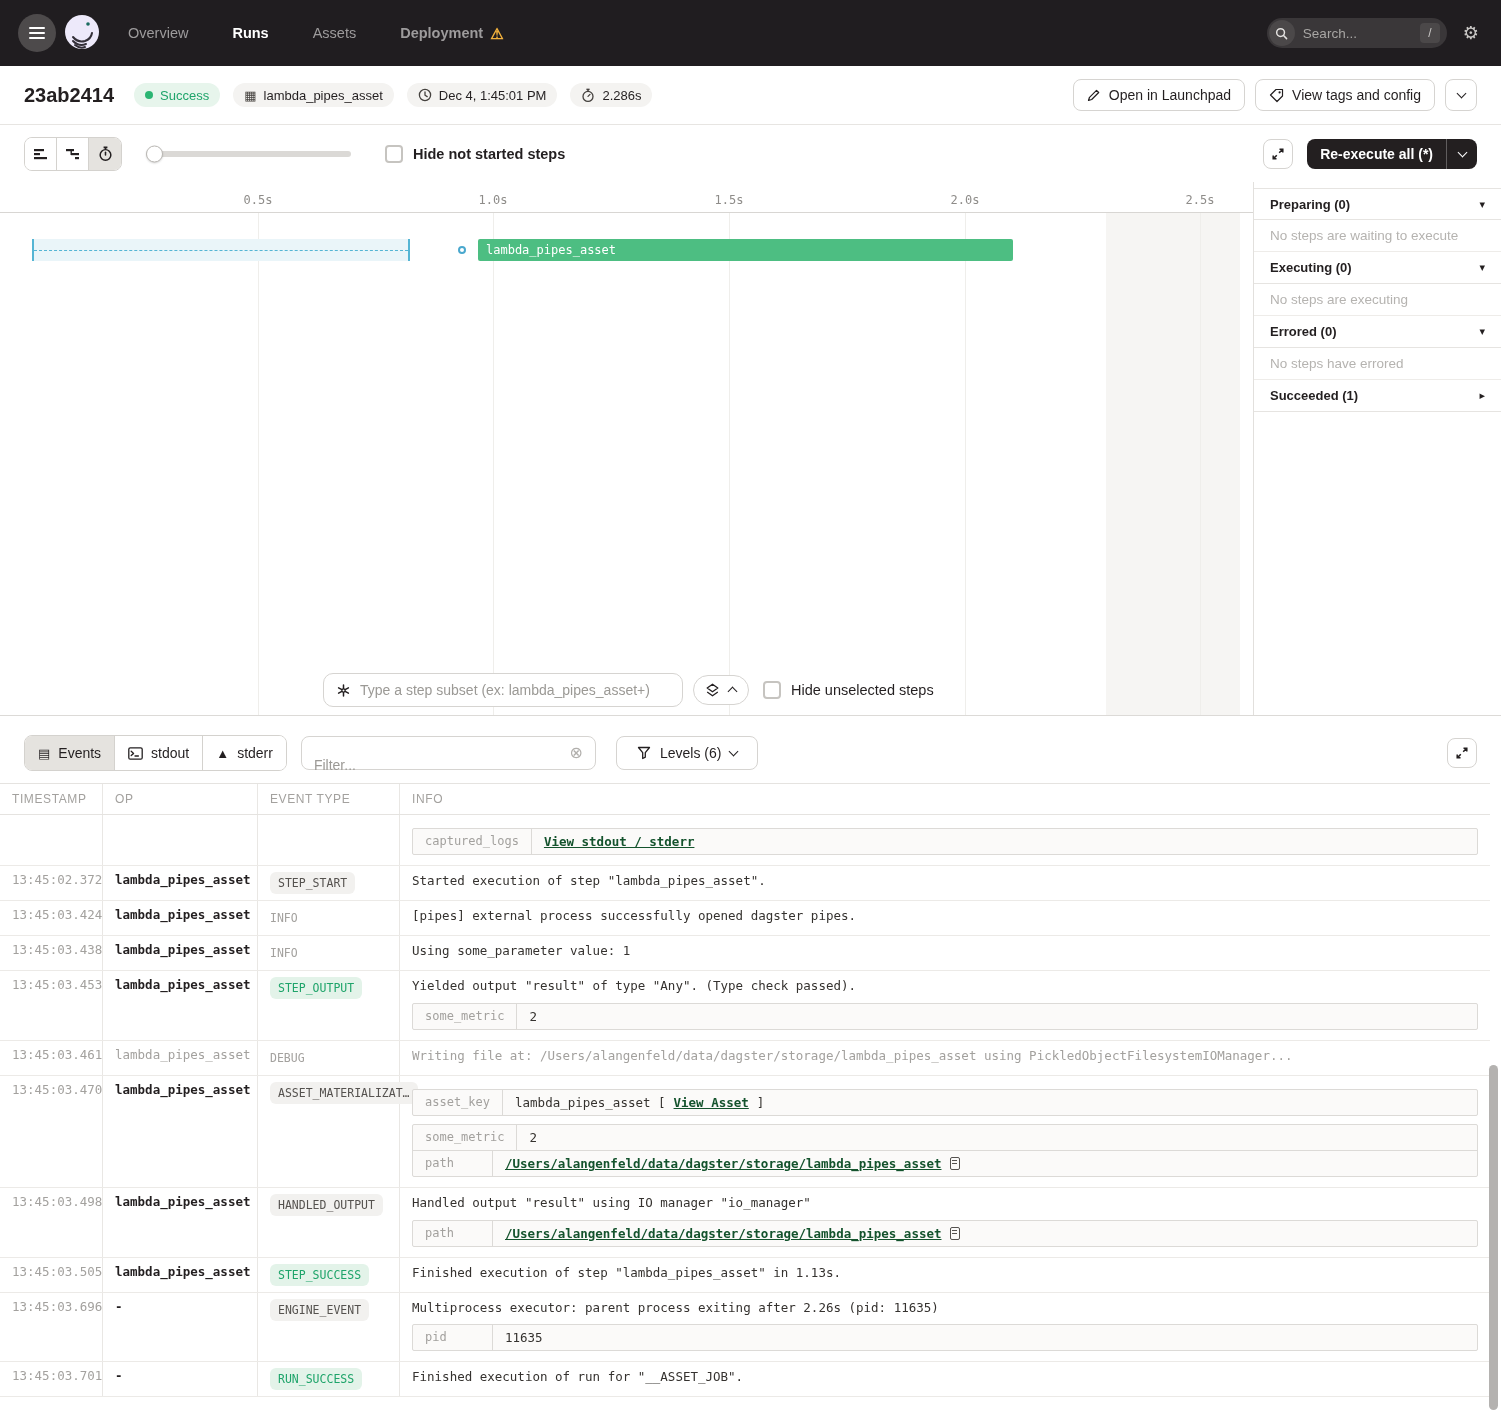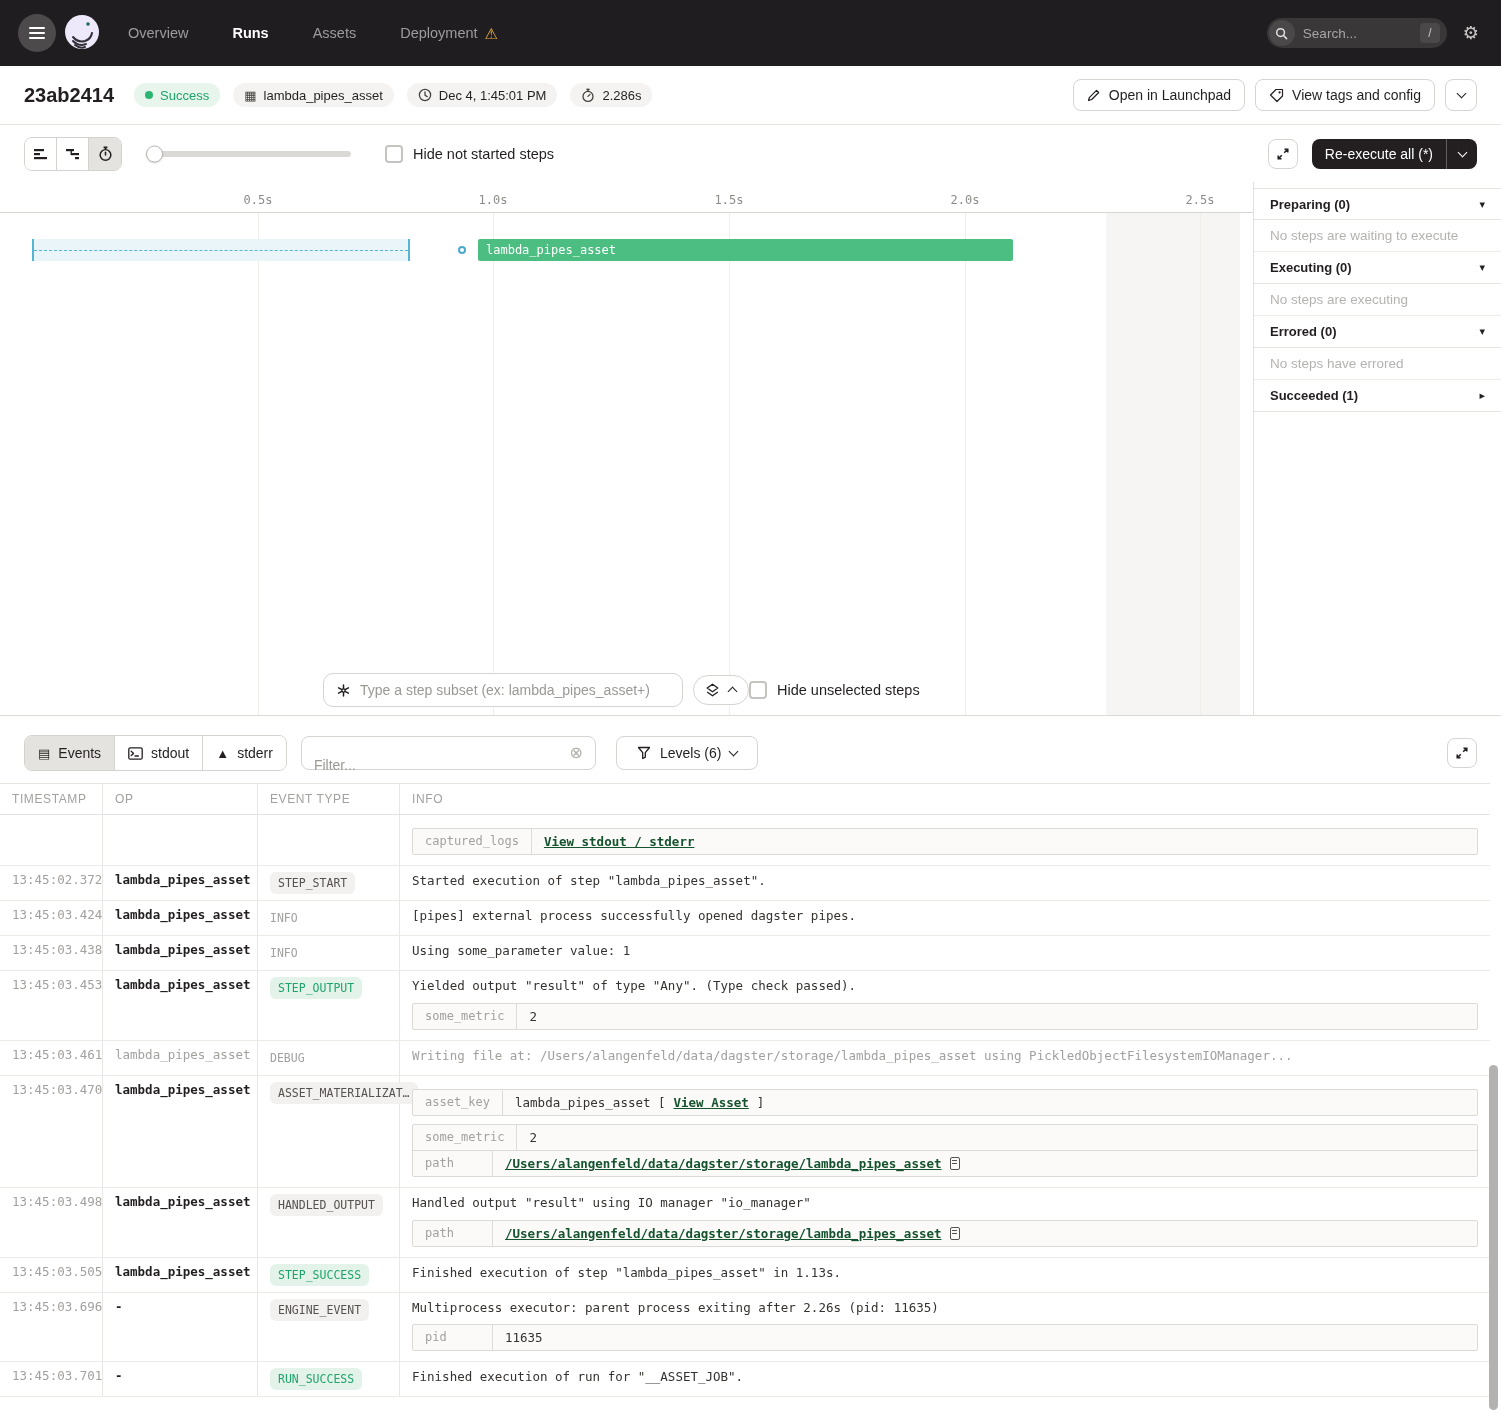--- a/index.html
+++ b/index.html
@@ -9,21 +9,21 @@
   
   .topnav { position:absolute; top:0; left:0; width:1501px; height:66px; background:#201D20; display:flex; align-items:center; }
   .hamburger { width:38px; height:38px; border-radius:50%; background:#4D4A4B; margin-left:18px; display:flex; align-items:center; justify-content:center; cursor:pointer; flex:none; }
   .hamburger i { display:block; width:16px; height:2px; background:#fff; border-radius:1px; position:relative; }
   .hamburger i::before,.hamburger i::after { content:""; position:absolute; left:0; width:16px; height:2px; background:#fff; border-radius:1px; }
   .hamburger i::before { top:-5px; } .hamburger i::after { top:5px; }
   .logo { width:44px; height:44px; margin-left:4px; flex:none; }
   .nav-links { display:flex; gap:44px; margin-left:24px; align-items:center; }
   .nav-link { color:#9D9B9C; font-size:14.5px; cursor:pointer; }
   .nav-link.active { color:#fff; font-weight:600; }
-  .nav-deploy { display:flex; align-items:center; gap:7px; }
+  .nav-deploy { display:flex; align-items:center; gap:7px;font-weight:bold; }
   .warn-glyph { color:#F2B13D; font-size:15px; line-height:1; }
   .topnav-right { margin-left:auto; display:flex; align-items:center; gap:16px; margin-right:22px; }
   .searchbox { width:180px; height:30px; border-radius:15px; background:#3A3739; display:flex; align-items:center; cursor:text; }
   .search-circ { width:26px; height:26px; border-radius:50%; background:#4B4849; margin-left:2px; display:flex; align-items:center; justify-content:center; flex:none; }
   .search-ph { color:#A8A6A4; font-size:13.5px; margin-left:8px; flex:1; }
   .slash-badge { width:20px; height:20px; border-radius:4px; background:#4B4849; color:#C9C7C5; font-size:12px; display:flex; align-items:center; justify-content:center; margin-right:7px; }
   .gear { color:#C9C7C5; font-size:18px; cursor:pointer; }
 
   
   .run-header { position:absolute; top:66px; left:0; width:1501px; height:59px; background:#fff; border-bottom:1px solid #E7E5E2; display:flex; align-items:center; padding:0 24px; }
@@ -32,21 +32,21 @@
   .badge.success { background:#E7F5EC; color:#1EA46A; }
   .dot { width:8px; height:8px; border-radius:50%; background:#2BB573; }
   .grid-glyph { font-size:13px; color:#44413E; line-height:1; }
   .hdr-actions { margin-left:auto; display:flex; gap:10px; align-items:center; }
   .btn { height:32px; border:1px solid #D6D4D1; border-radius:8px; background:#fff; display:flex; align-items:center; gap:8px; padding:0 13px; font-size:14px; cursor:pointer; color:#231F20; }
   .btn.icon-only { width:32px; padding:0; justify-content:center; }
   .chev { width:7px; height:7px; border-right:1.8px solid #231F20; border-bottom:1.8px solid #231F20; transform:rotate(45deg); margin-top:-3px; }
   .chev.up { transform:rotate(-135deg); margin-top:3px; }
 
   
-  .gantt-toolbar { position:absolute; top:125px; left:0; width:1501px; height:57px; background:#fff; display:flex; align-items:center; padding:0 24px; }
+  .gantt-toolbar { position:absolute; top:125px; left:0; width:1501px; height:57px; background:#fff; display:flex; align-items:center; padding:0 24px;font-weight:bold; }
   .seg { display:flex; border:1px solid #D4D2CE; border-radius:8px; overflow:hidden; background:#fff; }
   .seg-cell { width:32px; height:32px; display:flex; align-items:center; justify-content:center; border-right:1px solid #D4D2CE; cursor:pointer; background:#fff; }
   .seg-cell:last-child { border-right:none; }
   .seg-cell.sel { background:#E5E3DF; }
   .slider { display:flex; align-items:center; margin-left:24px; width:205px; position:relative; cursor:pointer; }
   .slider-track { width:100%; height:6px; border-radius:3px; background:#DBD9D6; }
   .slider-knob { position:absolute; left:0; top:50%; transform:translateY(-50%); width:17px; height:17px; border-radius:50%; background:#fff; border:1.5px solid #B9B7B3; box-shadow:0 1px 2px rgba(0,0,0,.15); }
   .checkline { display:flex; align-items:center; gap:10px; cursor:pointer; }
   .checkbox { width:18px; height:18px; border:2px solid #C6C4C0; border-radius:4px; background:#fff; flex:none; }
   .check-label { font-size:14.5px; }
@@ -65,21 +65,21 @@
   .grid-line { position:absolute; top:0; bottom:0; width:1px; background:#EFEEEB; }
   .gray-zone { position:absolute; left:1106px; width:134px; top:31px; bottom:0; background:#F6F5F3; }
   .wait-box { position:absolute; left:32px; top:57px; width:378px; height:22px; background:#EAF5F9; border-left:2px solid #55B5D4; border-right:2px solid #55B5D4; }
   .wait-box::after { content:""; position:absolute; left:0; right:0; top:50%; border-top:1px dashed #55B5D4; }
   .marker-dot { position:absolute; left:458px; top:64px; width:8px; height:8px; border:2px solid #4AA8CE; border-radius:50%; background:#fff; }
   .gantt-bar { position:absolute; left:478px; top:57px; width:535px; height:22px; background:#4DBE82; border-radius:2px; color:#fff; font-family:"DejaVu Sans Mono", monospace; font-size:12px; line-height:22px; padding-left:8px; cursor:pointer; white-space:nowrap; overflow:hidden; }
   .subset-row { position:absolute; left:0; right:0; top:490px; height:36px; display:flex; align-items:center; }
   .subset-input { margin-left:323px; width:360px; height:34px; border:1px solid #D6D4D1; border-radius:10px; background:#fff; display:flex; align-items:center; gap:9px; padding:0 12px; cursor:text; }
   .subset-ph { color:#9B9995; font-size:14px; white-space:nowrap; }
   .layers-btn { margin-left:10px; width:56px; height:30px; border:1px solid #D6D4D1; border-radius:15px; background:#fff; display:flex; align-items:center; justify-content:center; gap:10px; cursor:pointer; }
-  .subset-check { }
+  .subset-check { margin-left:14px; }
 
   
   .step-panel { position:absolute; top:182px; left:1253px; width:248px; height:533px; background:#fff; border-left:1px solid #E2E0DD; padding-top:6px; }
   .sect-head { height:32px; display:flex; align-items:center; justify-content:space-between; padding:0 16px; border-bottom:1px solid #E6E4E1; cursor:pointer; }
   .sect-head:first-child { border-top:1px solid #E6E4E1; }
   .sect-label { font-size:13px; font-weight:700; }
   .sect-arrow { font-size:11px; color:#231F20; }
   .sect-empty { height:32px; display:flex; align-items:center; padding:0 16px; font-size:13.5px; color:#B5B3B0; border-bottom:1px solid #EEECE9; }
 
   

